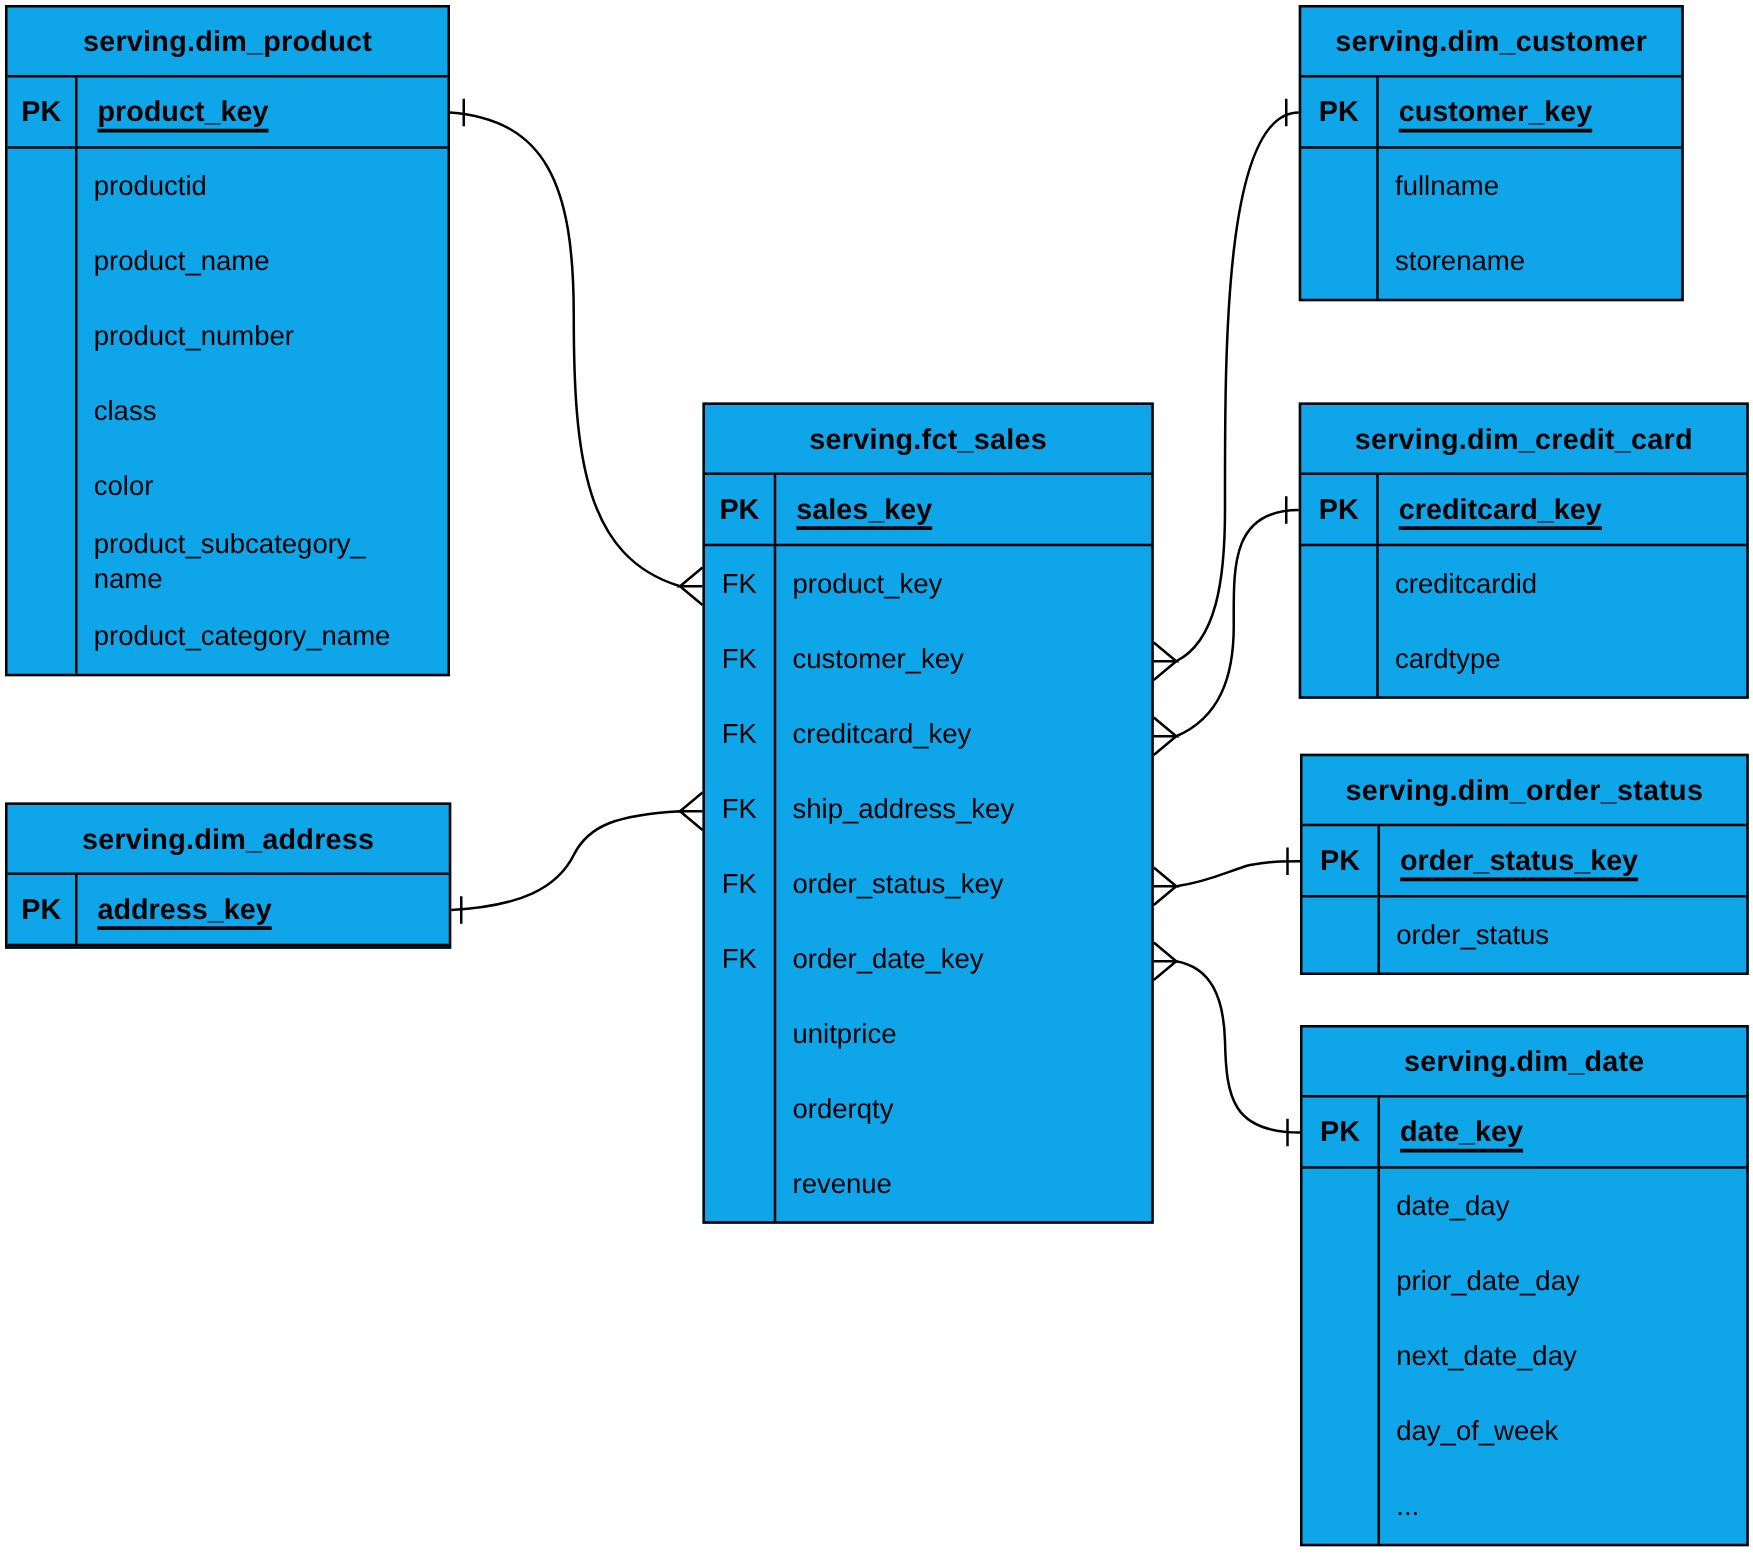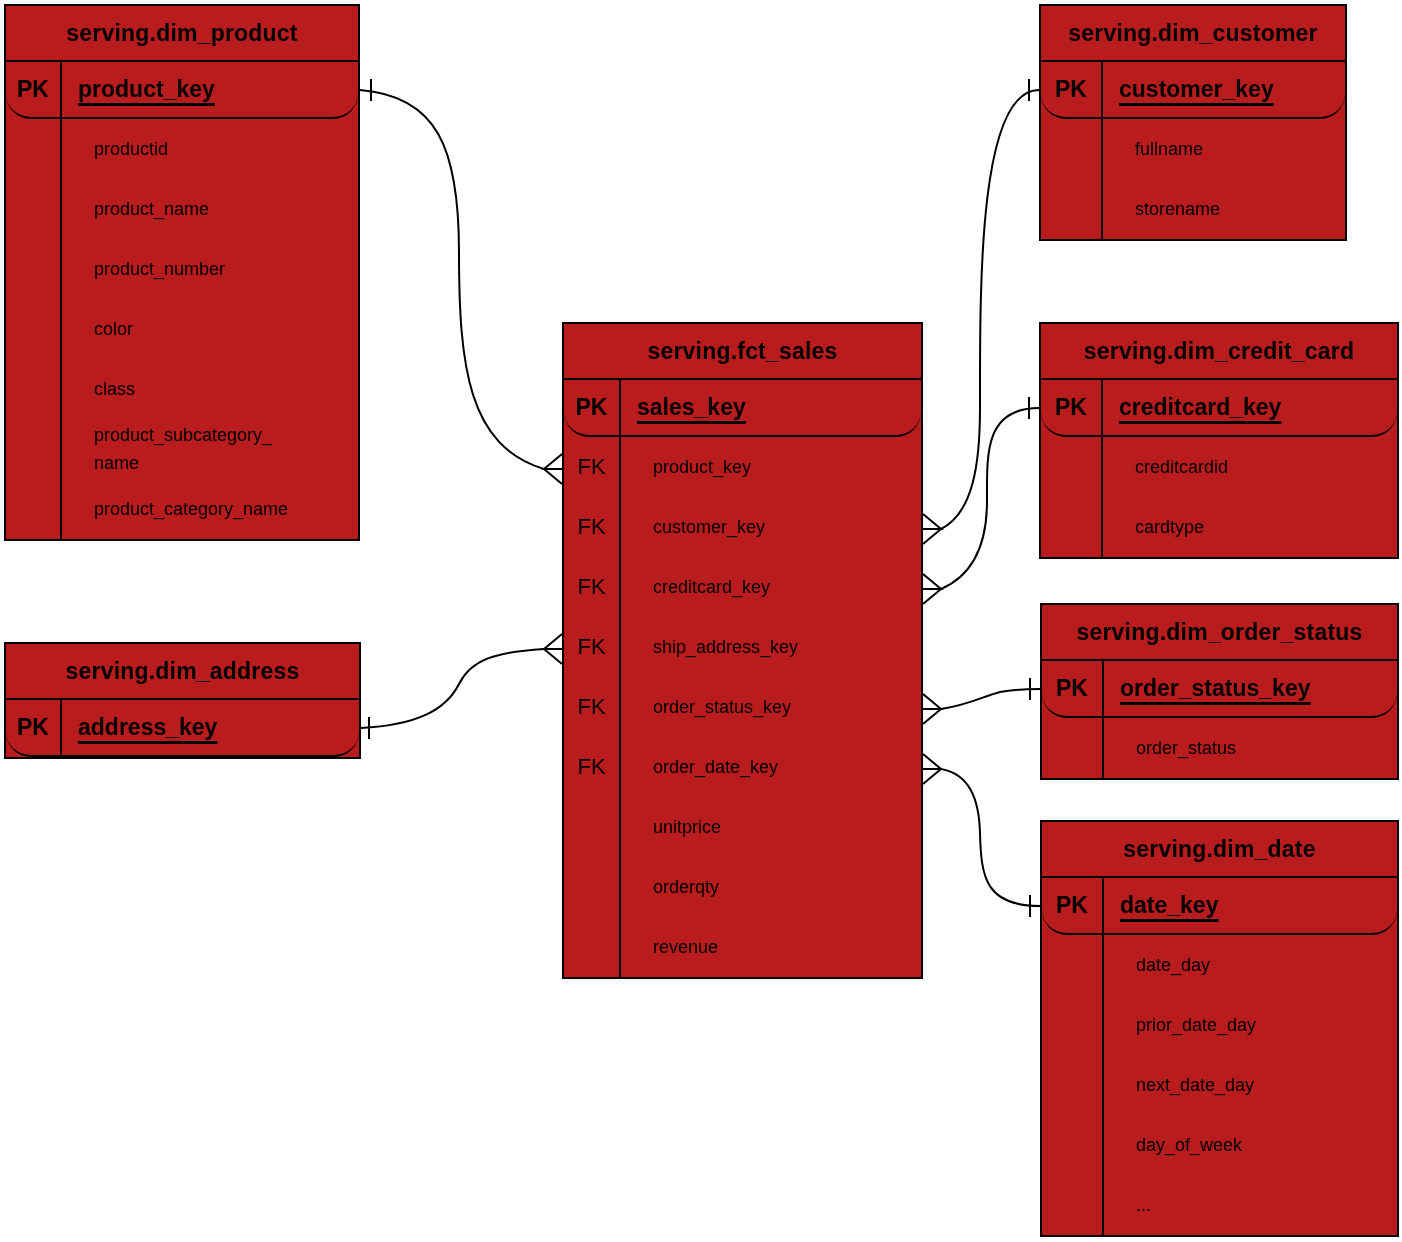--- a/index.html
+++ b/index.html
@@ -2,48 +2,48 @@
 <html><head>
 <meta charset="utf-8">
 <style>
   html,body{margin:0;padding:0;}
   body{
     width:1402px;height:1242px;position:relative;background:#ffffff;
     font-family:"Liberation Sans", sans-serif;color:#000;overflow:hidden;
   }
   #canvas{position:absolute;inset:0;width:1402px;height:1242px;}
   .entity{
-    position:absolute;background:#b91c1c;border:2px solid #000;box-sizing:border-box;
+    position:absolute;background:#0ea5e9;border:2px solid #000;box-sizing:border-box;
   }
   .entity-title{
     height:54px;border-bottom:2px solid #000;
     display:flex;align-items:center;justify-content:center;
     font-weight:bold;font-size:23px;letter-spacing:0.2px;
   }
-  .pk-row{display:flex;height:57px;border-bottom:2px solid #000;box-sizing:border-box;border-radius:25px;}
+  .pk-row{display:flex;height:57px;border-bottom:2px solid #000;box-sizing:border-box;}
   .pk-row .tag-cell{
     border-right:2px solid #000;box-sizing:border-box;flex:0 0 auto;
     display:flex;align-items:center;justify-content:center;
     font-weight:bold;font-size:23px;
   }
   .key-cell{
     flex:1;display:flex;align-items:center;padding-left:16px;
     font-weight:bold;font-size:23px;
     text-decoration:underline;text-decoration-thickness:2.5px;text-underline-offset:6px;
   }
   .entity-body{display:flex;}
   .tag-col{flex:0 0 auto;border-right:2px solid #000;box-sizing:border-box;}
   .tag-slot{
     height:60px;display:flex;align-items:center;justify-content:center;
     font-size:22px;
   }
   .field-col{flex:1;}
   .field-slot{
-    height:60px;display:flex;align-items:center;padding-left:32px;
-    font-size:18px;line-height:28px;white-space:pre-line;
+    height:60px;display:flex;align-items:center;padding-left:13px;
+    font-size:22px;line-height:28px;white-space:pre-line;
   }
   #rel-layer{position:absolute;left:0;top:0;pointer-events:none;}
   #rel-layer path{stroke:#000000;stroke-width:2;fill:none;}
 </style>
 </head>
 <body>
 
 <div id="canvas">
     <div class="entity" style="left: 4px; top: 4px; width: 356px;">
       <div class="entity-title">serving.dim_product</div>
@@ -58,22 +58,22 @@
           <div class="tag-slot"></div>
           <div class="tag-slot"></div>
           <div class="tag-slot"></div>
           <div class="tag-slot"></div>
           <div class="tag-slot"></div>
         </div>
         <div class="field-col">
           <div class="field-slot">productid</div>
           <div class="field-slot">product_name</div>
           <div class="field-slot">product_number</div>
+          <div class="field-slot">class</div>
           <div class="field-slot">color</div>
-          <div class="field-slot">class</div>
           <div class="field-slot">product_subcategory_
 name</div>
           <div class="field-slot">product_category_name</div>
         </div>
       </div>
     </div>
     <div class="entity" style="left: 4px; top: 642px; width: 357px;">
       <div class="entity-title">serving.dim_address</div>
       <div class="pk-row">
         <div class="tag-cell" style="width: 56px;">PK</div>

